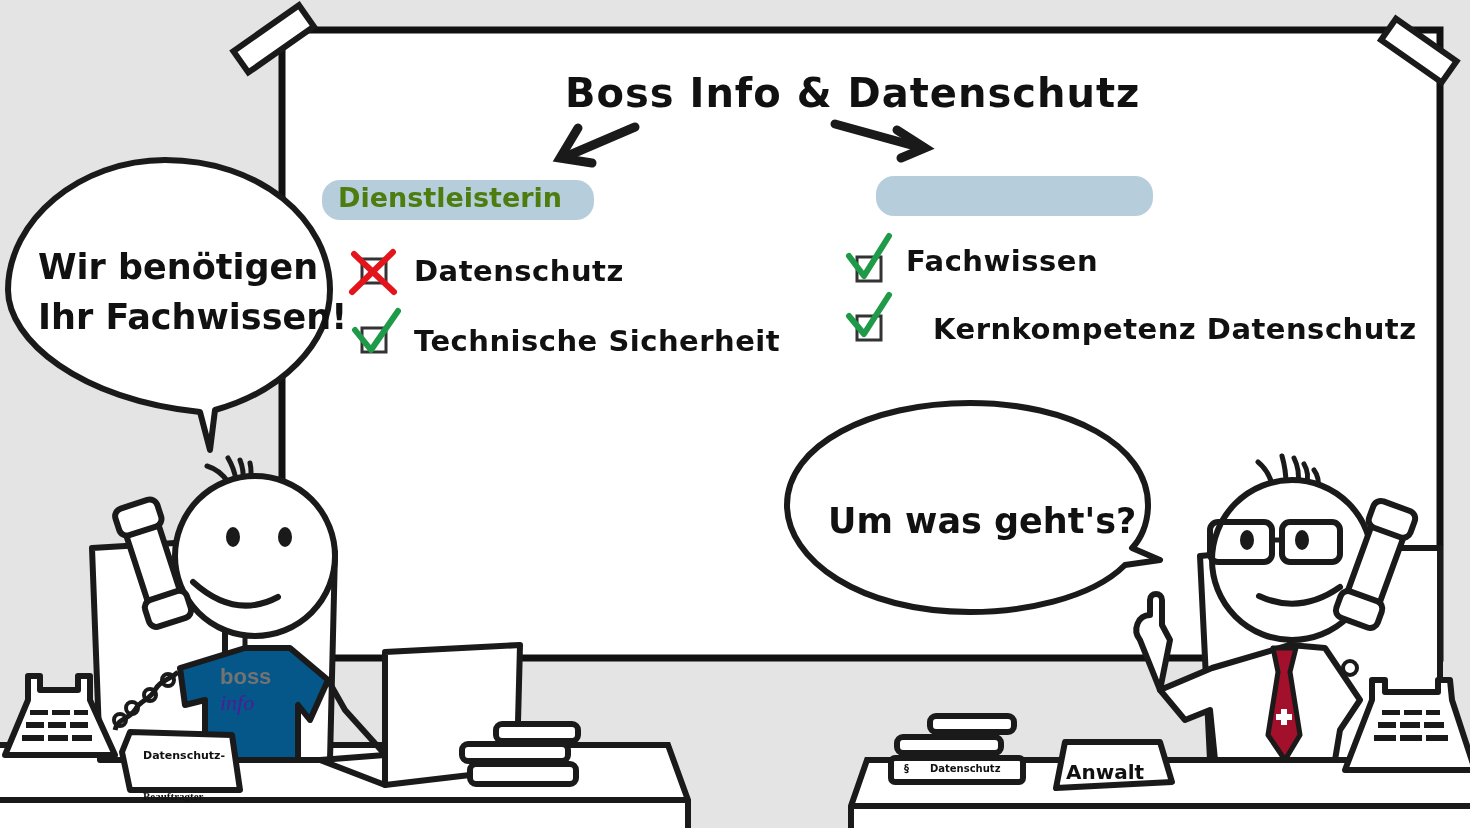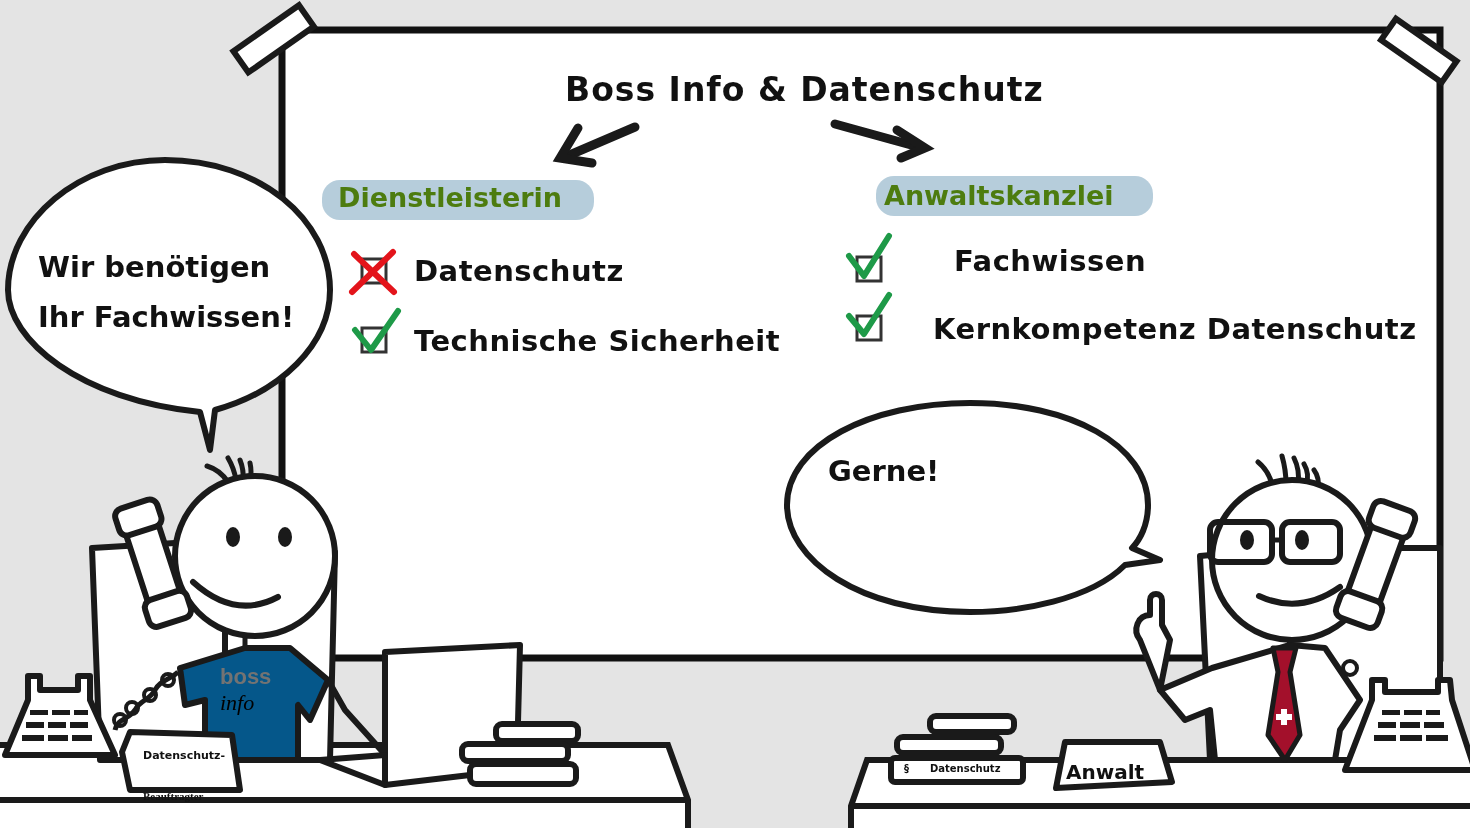--- a/index.html
+++ b/index.html
@@ -1,26 +1,26 @@
 <!DOCTYPE html>
 <html><head>
 <meta charset="utf-8">
 <style>
   html, body { margin:0; padding:0; }
   body { width:1470px; height:828px; overflow:hidden; background:#e4e4e4; position:relative; font-family:"DejaVu Sans", sans-serif; }
   .stage { position:absolute; left:0; top:0; width:1470px; height:828px; }
   svg.art { position:absolute; left:0; top:0; }
   .txt { position:absolute; color:#111; white-space:nowrap; font-family:"DejaVu Sans", sans-serif; }
-  .title { left:565px; top:70px; font-size:33px; font-weight:bold; letter-spacing:1px; }
+  .title { left:565px; top:70px; font-size:40px; font-weight:bold; letter-spacing:1px; }
   .hl { position:absolute; background:#a9c4d5; border-radius:18px; opacity:0.85; }
   .col-head { font-size:27px; font-weight:bold; color:#4d7c0f; }
   .item { font-size:29px; font-weight:bold; letter-spacing:0.5px; }
-  .bubble-text { font-size:29px; font-weight:bold; line-height:50px; }
+  .bubble-text { font-size:35px; font-weight:bold; line-height:50px; }
   .shirt-boss { font-family:"Liberation Sans", sans-serif; font-weight:bold; color:#737373; font-size:22px; }
-  .shirt-info { font-family:"Liberation Serif", serif; font-style:italic; color:#000000; font-size:22px; }
+  .shirt-info { font-family:"Liberation Serif", serif; font-style:italic; color:#4c1d95; font-size:22px; }
   .sign { font-size:11px; font-weight:bold; line-height:16px; }
   .sign2 { font-size:20px; font-weight:bold; }
   .book-label { font-size:10px; font-weight:bold; }
 </style>
 </head>
 <body>
 
 <div class="stage">
 
   <svg class="art" width="1470" height="828" viewBox="0 0 1470 828">
@@ -212,28 +212,27 @@
   </svg>
 
   <div class="txt title">Boss Info &amp; Datenschutz</div>
 
   <div class="hl" style="left:322px;top:180px;width:272px;height:40px;"></div>
   <div class="txt col-head" style="left:338px;top:182px;">Dienstleisterin</div>
   <div class="txt item" style="left:414px;top:254px;">Datenschutz</div>
   <div class="txt item" style="left:414px;top:324px;">Technische Sicherheit</div>
 
   <div class="hl" style="left:876px;top:176px;width:277px;height:40px;"></div>
-  <div class="txt col-head" style="left:884px;top:180px;">Anwaltskanzlei</div>
-  <div class="txt item" style="left:906px;top:244px;margin-left:48px;">Fachwissen</div>
+  <div class="txt item" style="left:906px;top:244px;">Fachwissen</div>
   <div class="txt item" style="left:933px;top:312px;">Kernkompetenz Datenschutz</div>
 
   <div class="txt bubble-text" style="left:38px;top:242px;">Wir benötigen</div>
   <div class="txt bubble-text" style="left:38px;top:292px;">Ihr Fachwissen!</div>
 
-  <div class="txt bubble-text" style="left:828px;top:446px;">Gerne!</div>
+  <div class="txt bubble-text" style="left:828px;top:496px;">Um was geht's?</div>
 
   <div class="txt shirt-boss" style="left:220px;top:664px;">boss</div>
   <div class="txt shirt-info" style="left:220px;top:690px;">info</div>
 
   <div class="txt sign" style="left:143px;top:748px;">Datenschutz-</div>
   <div class="txt sign" style="left:143px;top:788px;font-family:Liberation Serif, serif;">Beauftragter</div>
 
   <div class="txt book-label" style="left:904px;top:763px;">§</div>
   <div class="txt book-label" style="left:930px;top:763px;">Datenschutz</div>
 

